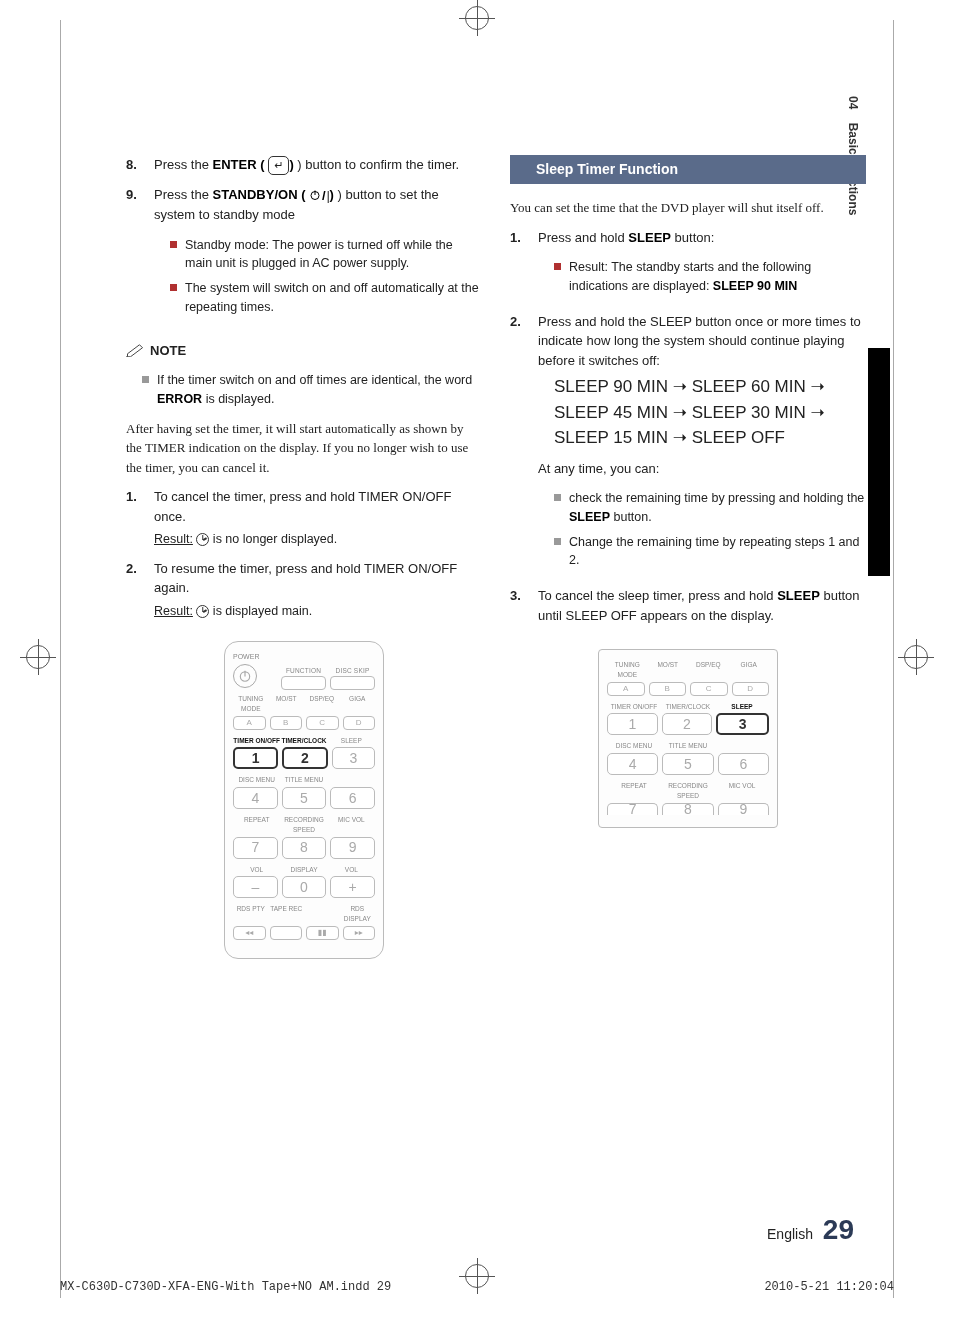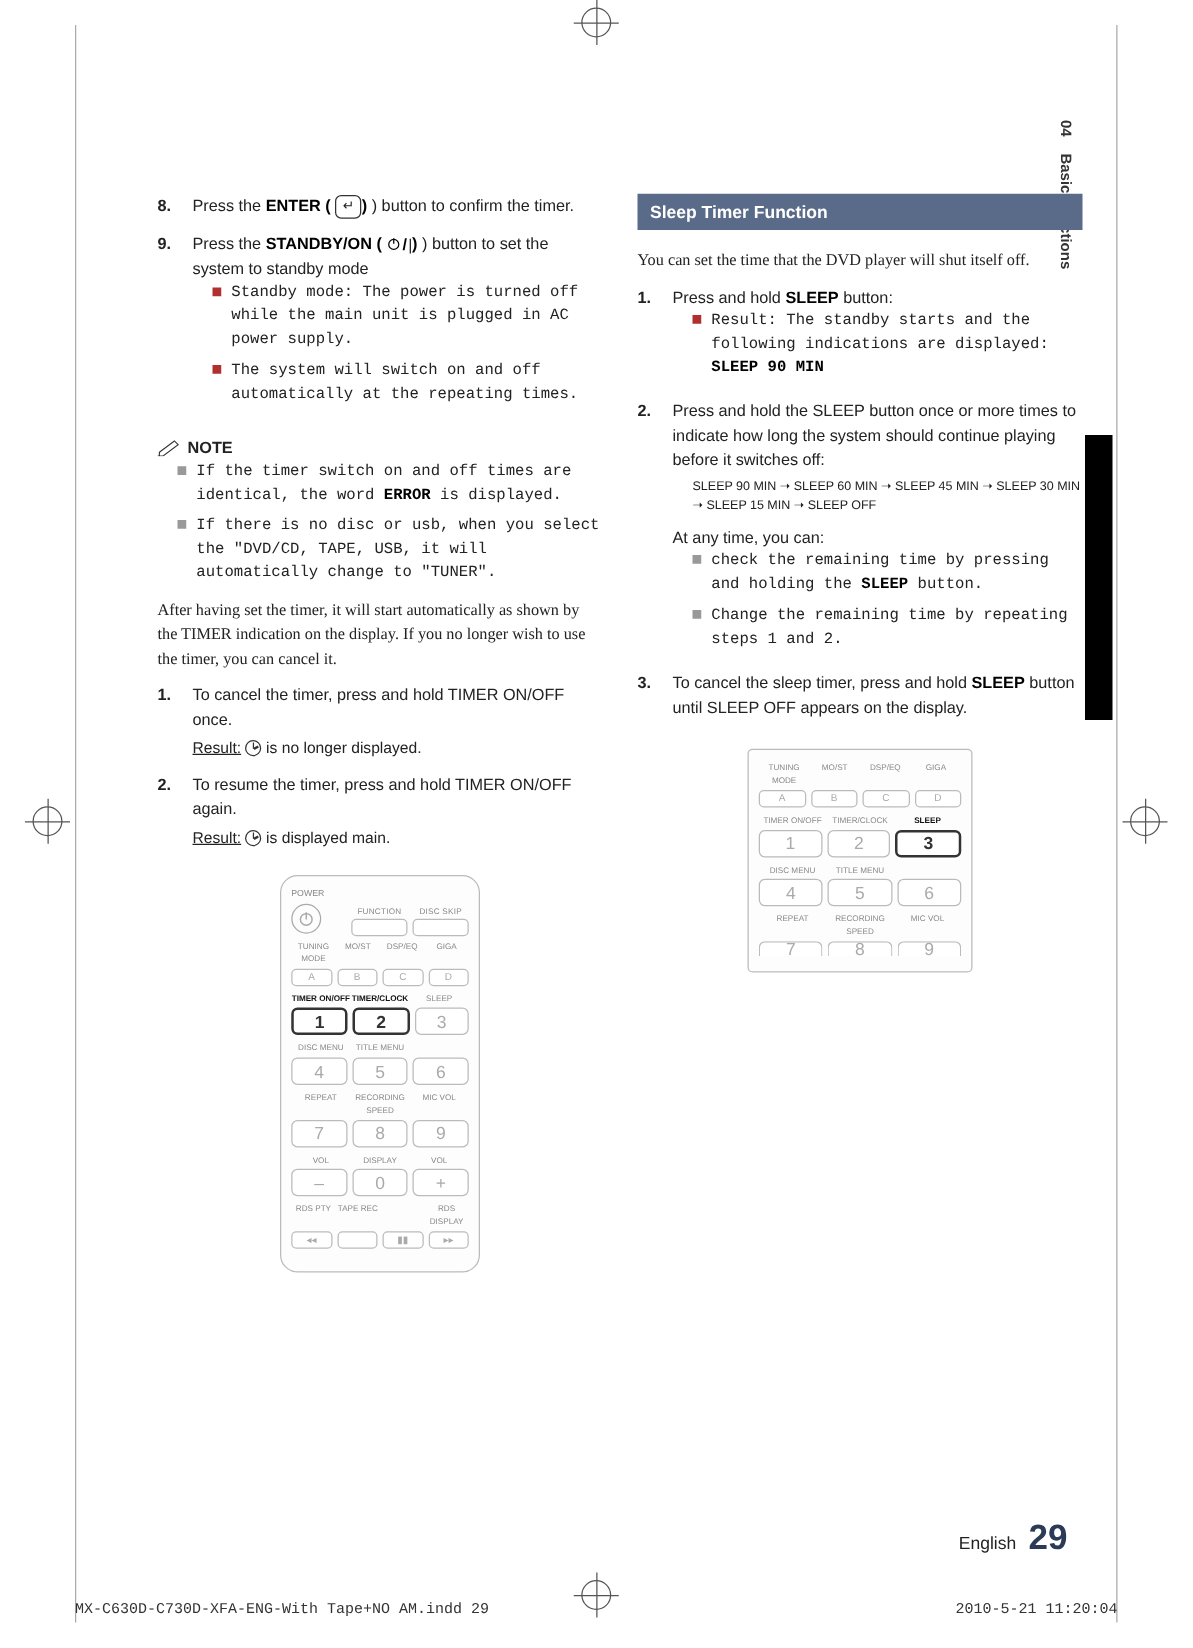--- a/index.html
+++ b/index.html
@@ -35,32 +35,32 @@
     position: absolute;
     left: 126px; right: 88px; top: 155px;
     display: flex;
     gap: 28px;
   }
   .col { flex: 1; line-height: 1.5; }
   .section-tab {
     background: #5a6b8a;
     color: #fff;
     font-weight: bold;
-    padding: 4px 10px;
+    padding: 4px 26px;
     font-size: 14px;
     margin-bottom: 14px;
     display: inline-block;
     width: auto;
   }
   .section-tab-full { display:block; }
   ol.steps { list-style: none; padding: 0; }
   ol.steps > li { display: flex; margin-bottom: 10px; }
   ol.steps > li > .num { font-weight: bold; min-width: 28px; }
   ol.steps > li > .body { flex: 1; }
-  .sub-bullets { list-style: none; padding-left: 16px; margin-top: 0; font-family: Liberation Mono, monospace; }
+  .sub-bullets { list-style: none; padding-left: 16px; margin-top: 11px; }
   .sub-bullets > li { display:flex; gap:8px; margin-bottom:6px; font-size:12.5px; }
   .sq { width:7px; height:7px; background:#b03030; margin-top:5px; flex-shrink:0; }
   .sq.gray { background:#999; }
   .note-head { display:flex; align-items:center; gap:6px; margin-top:18px; font-weight:bold; }
   .pencil-icon { width:18px; height:14px; position:relative; }
   .pencil-icon svg { width:100%; height:100%; }
   h2.cancelling {
     font-size: 22px;
     font-weight: normal;
     margin-top: 22px;
@@ -112,21 +112,21 @@
   .footer .pg { font-size:28px; font-weight:bold; color:#2b3a56; margin-left:6px; }
   .printfoot {
     position:absolute; left:60px; right:60px; bottom:24px;
     display:flex; justify-content:space-between;
     font-family: "Courier New", monospace; font-size:12px; color:#333;
   }
   b { font-weight:bold; color:#000; }
   .enter-icon { display:inline-block; border:1px solid #333; border-radius:5px; padding:0 5px; font-size:11px; vertical-align:middle; }
   .standby-glyph { display:inline-flex; align-items:center; gap:1px; vertical-align:middle; }
   .pwrsym { width:12px; height:12px; }
-  .indent { padding-left:16px; margin-top:4px; font-size:10px; }
+  .indent { padding-left:16px; margin-top:4px; font-size:17px; }
 </style>
 </head>
 <body>
 
 <div class="regmark top"></div>
 <div class="regmark left"></div>
 <div class="regmark right"></div>
 <div class="regmark bottom"></div>
 
 <div class="page"></div>
@@ -183,24 +183,20 @@
             <path d="M2 18 L0 18" stroke="#333"></path>
           </svg>
       </span>
       <span>NOTE</span>
     </div>
     <ul class="sub-bullets">
       <li>
           <span class="sq gray"></span>
         <span><span>If the timer switch on and off times are identical, the word </span><b>ERROR</b><span> is displayed.</span></span>
       </li>
-      <li>
-          <span class="sq gray"></span>
-          <span>If there is no disc or usb, when you select the "DVD/CD, TAPE, USB, it will automatically change to "TUNER".</span>
-        </li>
     </ul>
 
     <p class="para">After having set the timer, it will start automatically as shown by the TIMER indication on the display. If you no longer wish to use the timer, you can cancel it.</p>
 
     <ol class="steps">
       <li>
         <span class="num">1.</span>
         <span class="body">
           <span>To cancel the timer, press and hold TIMER ON/OFF once.</span>
           <div class="result-line"><span class="u">Result:</span> <span class="clock-icon"></span><span> is no longer displayed.</span></div>

